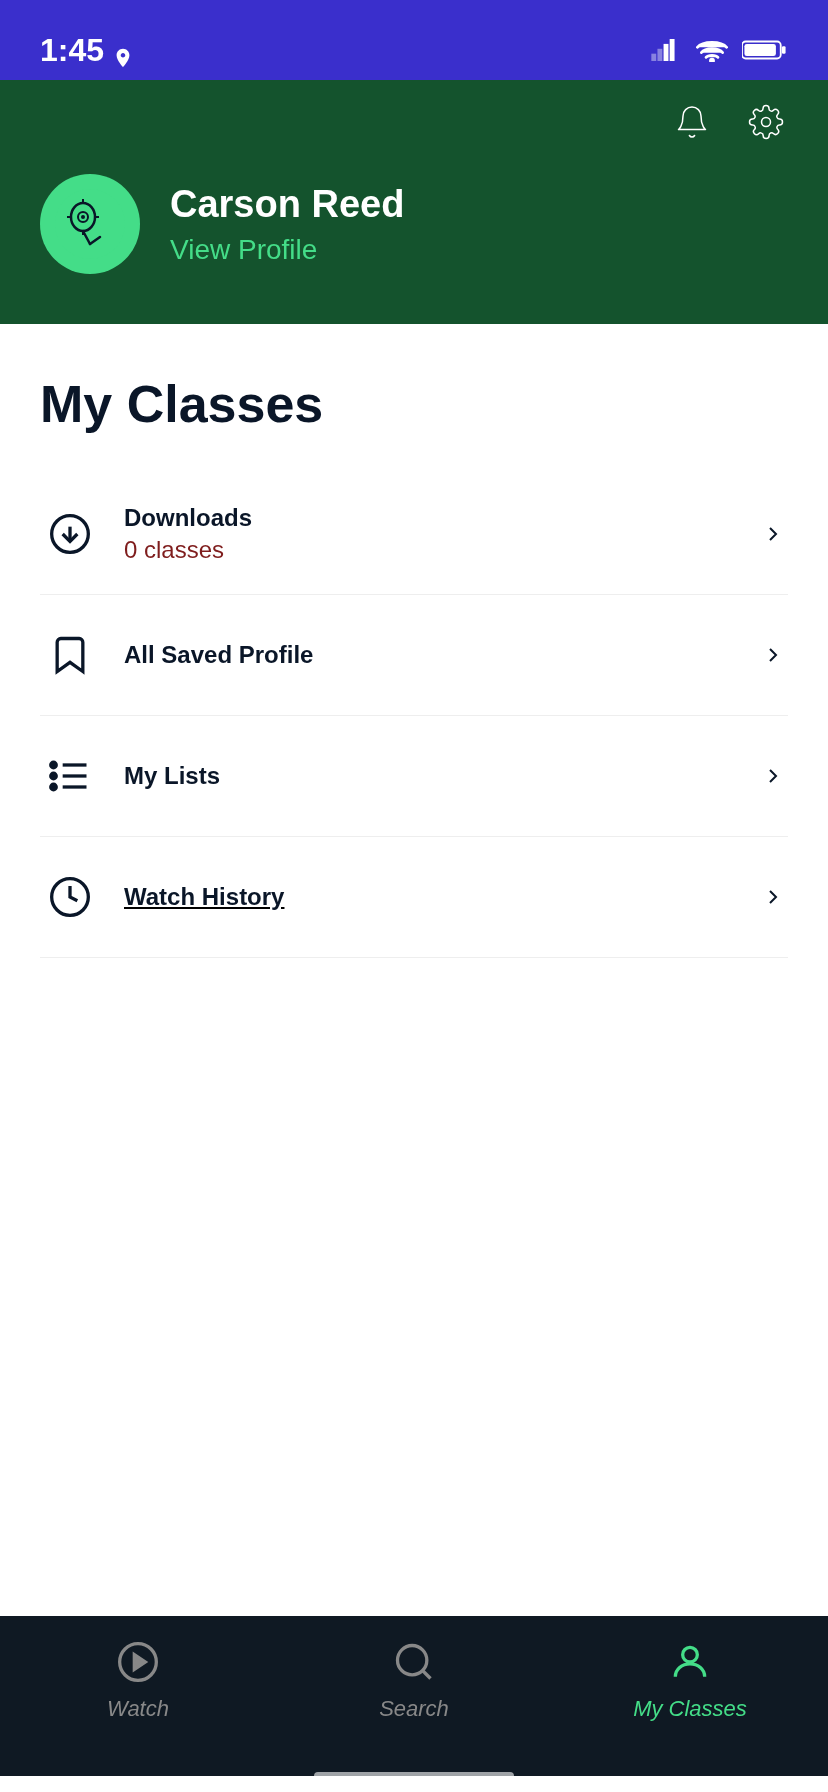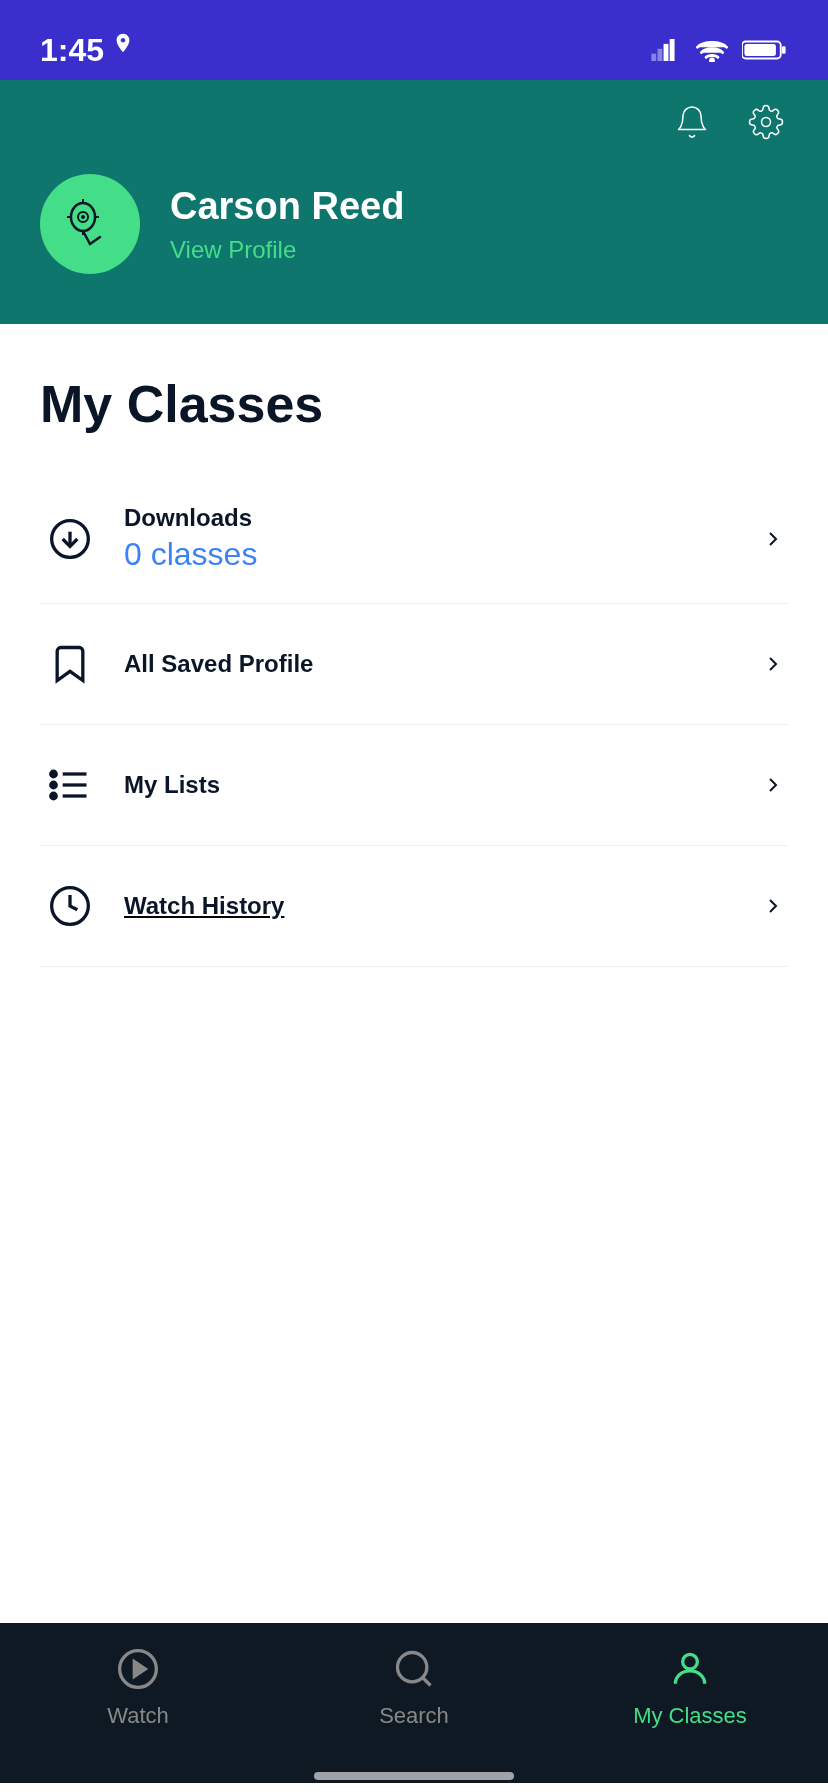--- a/index.html
+++ b/index.html
@@ -27,37 +27,37 @@
       justify-content: space-between;
       padding: 0 40px;
       padding-top: 20px;
     }
 
     .status-time {
       color: #ffffff;
       font-size: 32px;
       font-weight: 600;
       display: flex;
-      align-items: flex-start;
+      align-items: flex-end;
       gap: 8px;
     }
 
     .status-icons {
       display: flex;
       align-items: center;
       gap: 14px;
     }
 
     .status-icons svg {
       fill: white;
     }
 
     
     .header {
-      background: #0f766e;
+      background: #14532d;
       padding: 20px 40px 50px 40px;
     }
 
     .header-actions {
       display: flex;
       justify-content: flex-end;
       gap: 30px;
       margin-bottom: 30px;
     }
 
@@ -107,21 +107,21 @@
     }
 
     .profile-name {
       color: #ffffff;
       font-size: 38px;
       font-weight: 700;
     }
 
     .view-profile-link {
       color: #44dd88;
-      font-size: 24px;
+      font-size: 28px;
       font-weight: 500;
       cursor: pointer;
     }
 
     
     .main-content {
       background: #ffffff;
       padding: 50px 40px;
       flex: 1;
     }
@@ -175,22 +175,22 @@
       flex: 1;
     }
 
     .menu-label {
       font-size: 24px;
       font-weight: 700;
       color: #0a1628;
     }
 
     .menu-sublabel {
-      font-size: 32px;
-      color: #3b82f6;
+      font-size: 24px;
+      color: #7f1d1d;
       margin-top: 4px;
     }
 
     .chevron-right {
       width: 30px;
       height: 30px;
       display: flex;
       align-items: center;
       justify-content: center;
     }
@@ -199,29 +199,30 @@
       width: 24px;
       height: 24px;
       stroke: #0a1628;
       fill: none;
       stroke-width: 2;
     }
 
     
     .bottom-nav {
       position: absolute;
-      bottom: 9px;
+      bottom: 16px;
       left: 0;
       right: 0;
       height: 160px;
       background: #0f1923;
       display: flex;
       align-items: flex-start;
       justify-content: space-around;
       padding-top: 20px;
+      font-style: italic;
     }
 
     .nav-item {
       display: flex;
       flex-direction: column;
       align-items: center;
       gap: 8px;
       cursor: pointer;
       flex: 1;
     }

